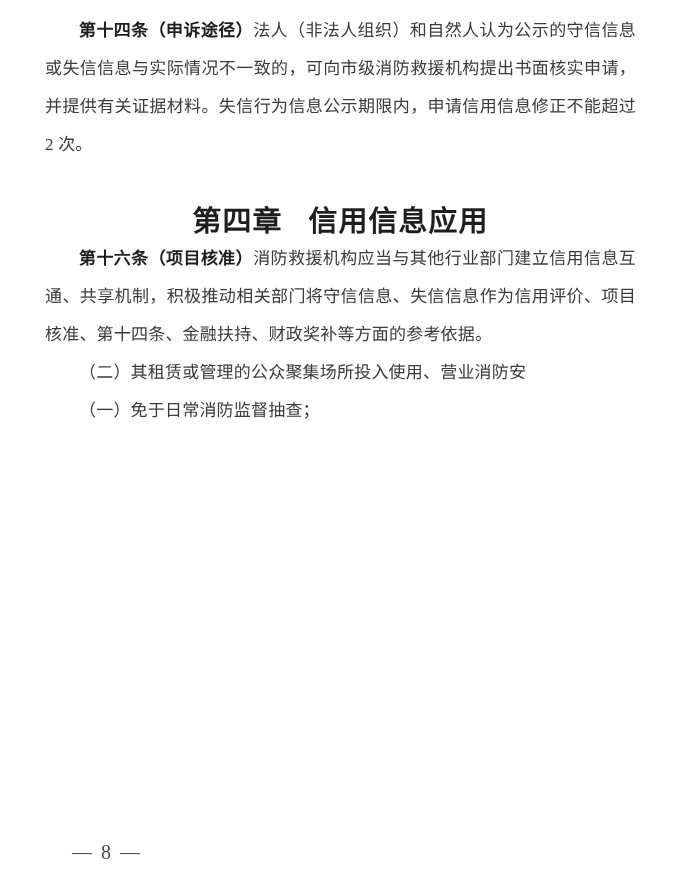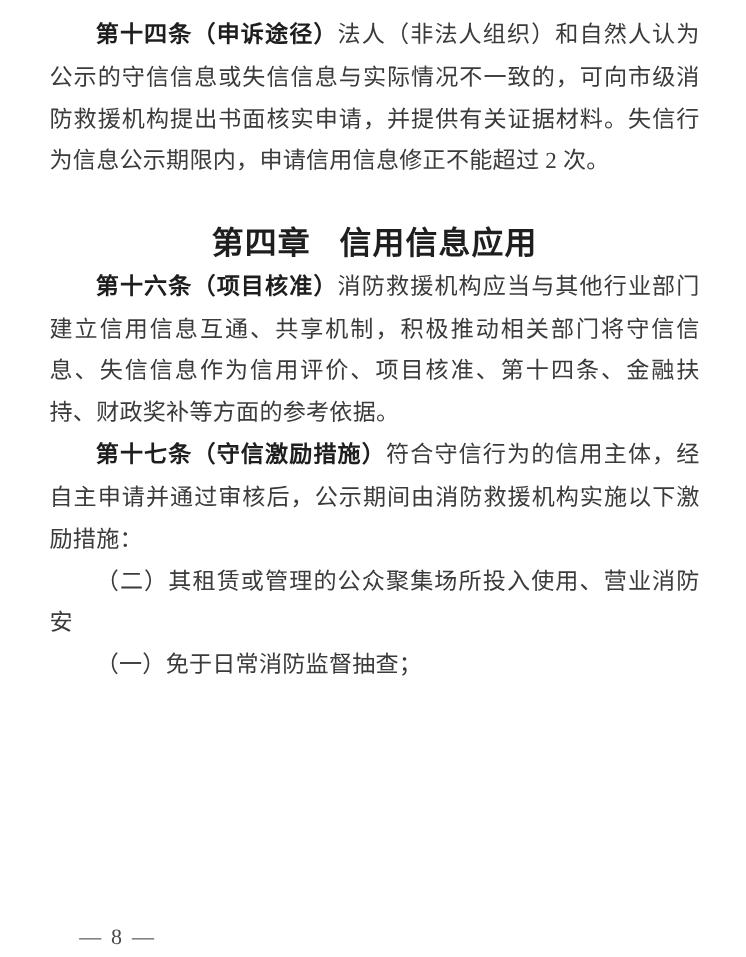--- a/index.html
+++ b/index.html
@@ -16,21 +16,21 @@
     background: var(--page-background, #ffffff);
     overflow: hidden;
     font-family: "Liberation Serif", "DejaVu Serif", serif;
     box-sizing: border-box;
   }
   .content {
     padding: 12px 42px 0 45px;
   }
   .para {
     margin: 0;
-    font-size: 21px;
+    font-size: 17px;
     line-height: 38px;
     color: var(--body-text, #3b3b3b);
     text-align: justify;
     text-indent: 2em;
     letter-spacing: 0.2px;
     word-break: break-all;
   }
   .lead {
     font-family: "Liberation Sans", "DejaVu Sans", sans-serif;
     font-weight: 700;
@@ -67,21 +67,20 @@
   <div class="content">
 
     <p class="para"><span class="lead">第十四条（申诉途径）</span><span>法人（非法人组织）和自然人认为公示的守信信息或失信信息与实际情况不一致的，可向市级消防救援机构提出书面核实申请，并提供有关证据材料。失信行为信息公示期限内，申请信用信息修正不能超过 2 次。</span></p>
 
 
 
     <h2 class="chapter"><span>第四章</span><span class="chapter-title">信用信息应用</span></h2>
 
     <p class="para"><span class="lead">第十六条（项目核准）</span><span>消防救援机构应当与其他行业部门建立信用信息互通、共享机制，积极推动相关部门将守信信息、失信信息作为信用评价、项目核准、第十四条、金融扶持、财政奖补等方面的参考依据。</span></p>
 
-    <p class="para"><span class="lead">第十七条（守信激励措施）</span><span>符合守信行为的信用主体，经自主申请并通过审核后，公示期间由消防救援机构实施以下激励措施：</span></p>
 
     <p class="para"><span>（二）其租赁或管理的公众聚集场所投入使用、营业消防安</span></p>
 
     <p class="para"><span>（一）免于日常消防监督抽查；</span></p>
 
   </div>
 
   <div class="footer">— 8 —</div>
 </div>
 

